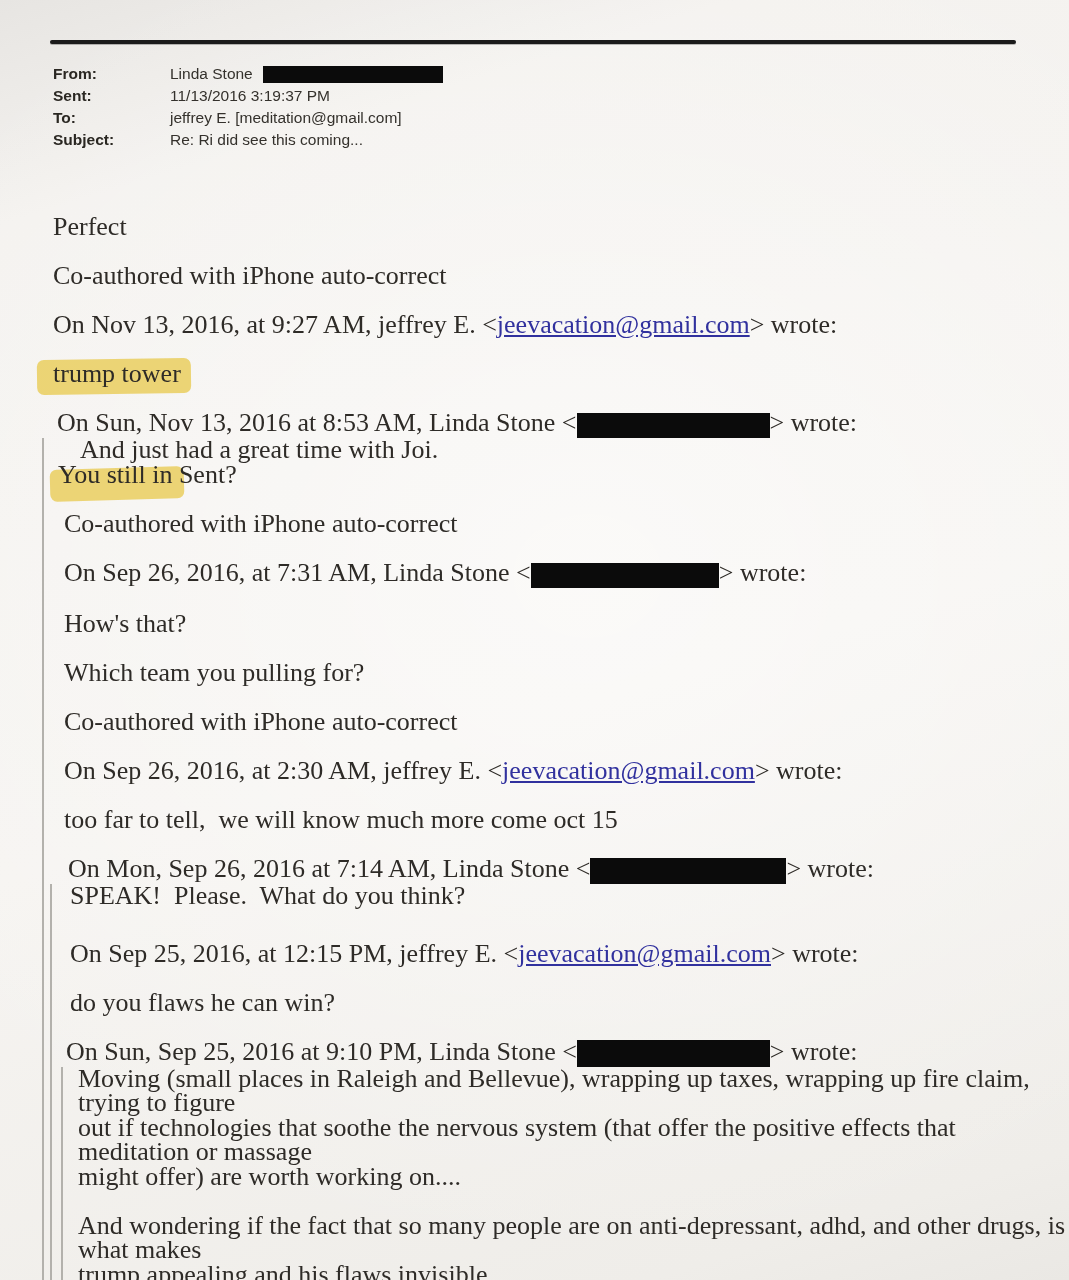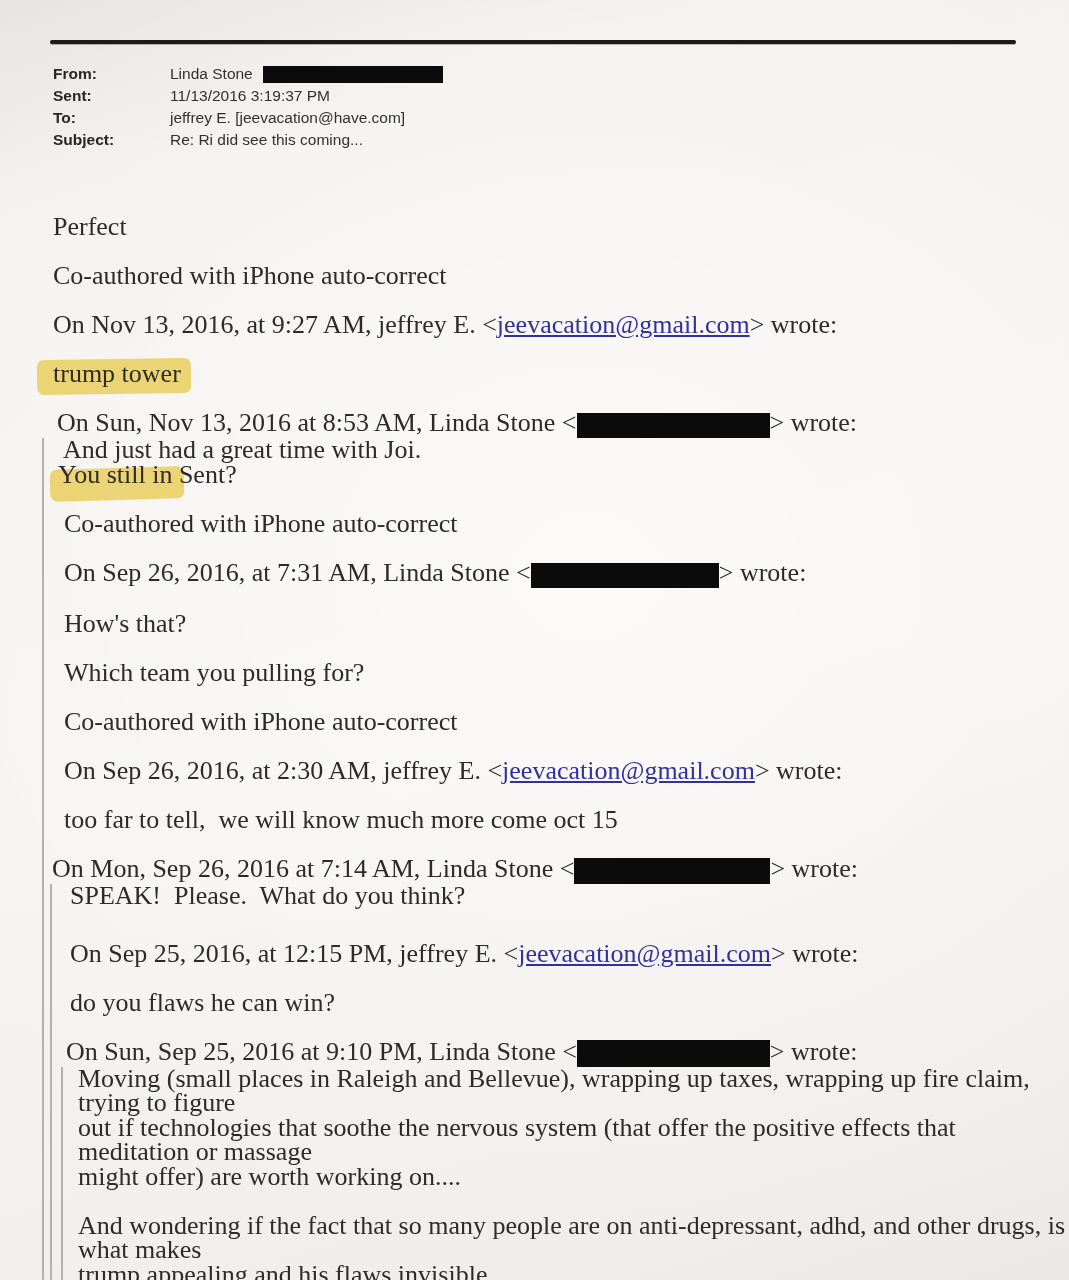--- a/index.html
+++ b/index.html
@@ -44,23 +44,23 @@
   .bodywrap{
     position:absolute;left:0;top:215px;right:0;bottom:0;
     margin-left:42px;
     font-size:26px;line-height:24.5px;
   }
   .p{margin:0 0 24.5px;white-space:pre-wrap;}
   .p.tight{margin-bottom:0;}
   .pl11{padding-left:11px;}
   .pl15{padding-left:15px;}
   .pl14{padding-left:14px;}
-  .pl19{padding-left:19px;}
+  .pl19{padding-left:36px;}
   .pl20{padding-left:20px;}
-  .pl24{padding-left:8px;}
+  .pl24{padding-left:24px;}
   .pl18{padding-left:18px;}
   .pl15b{padding-left:15px;}
   .quote{border-left:2px solid var(--c-quote_border,#b3b1ac);}
   .q2{margin-left:6px;}
   .q3{margin-left:9px;padding-bottom:40px;}
   .gap-lg{margin-bottom:33px;}
   .lnk{color:var(--c-link,#31319e);text-decoration:underline;cursor:pointer;}
   
   .mark{position:relative;z-index:0;display:inline-block;}
   .mark::before{
@@ -86,21 +86,21 @@
     <div class="hrow">
         <span class="hlabel">From:</span>
         <span class="hvalue"><span>Linda Stone </span><span class="redact rh"></span></span>
       </div>
     <div class="hrow">
         <span class="hlabel">Sent:</span>
         <span class="hvalue">11/13/2016 3:19:37 PM</span>
       </div>
     <div class="hrow">
         <span class="hlabel">To:</span>
-        <span class="hvalue">jeffrey E. [jeevacation@have.com]</span>
+        <span class="hvalue">jeffrey E. [meditation@gmail.com]</span>
       </div>
     <div class="hrow">
         <span class="hlabel">Subject:</span>
         <span class="hvalue">Re: Ri did see this coming...</span>
       </div>
   </div>
 
   <div class="bodywrap">
     <p class="p pl11">Perfect</p>
     <p class="p pl11">Co-authored with iPhone auto-correct</p>

